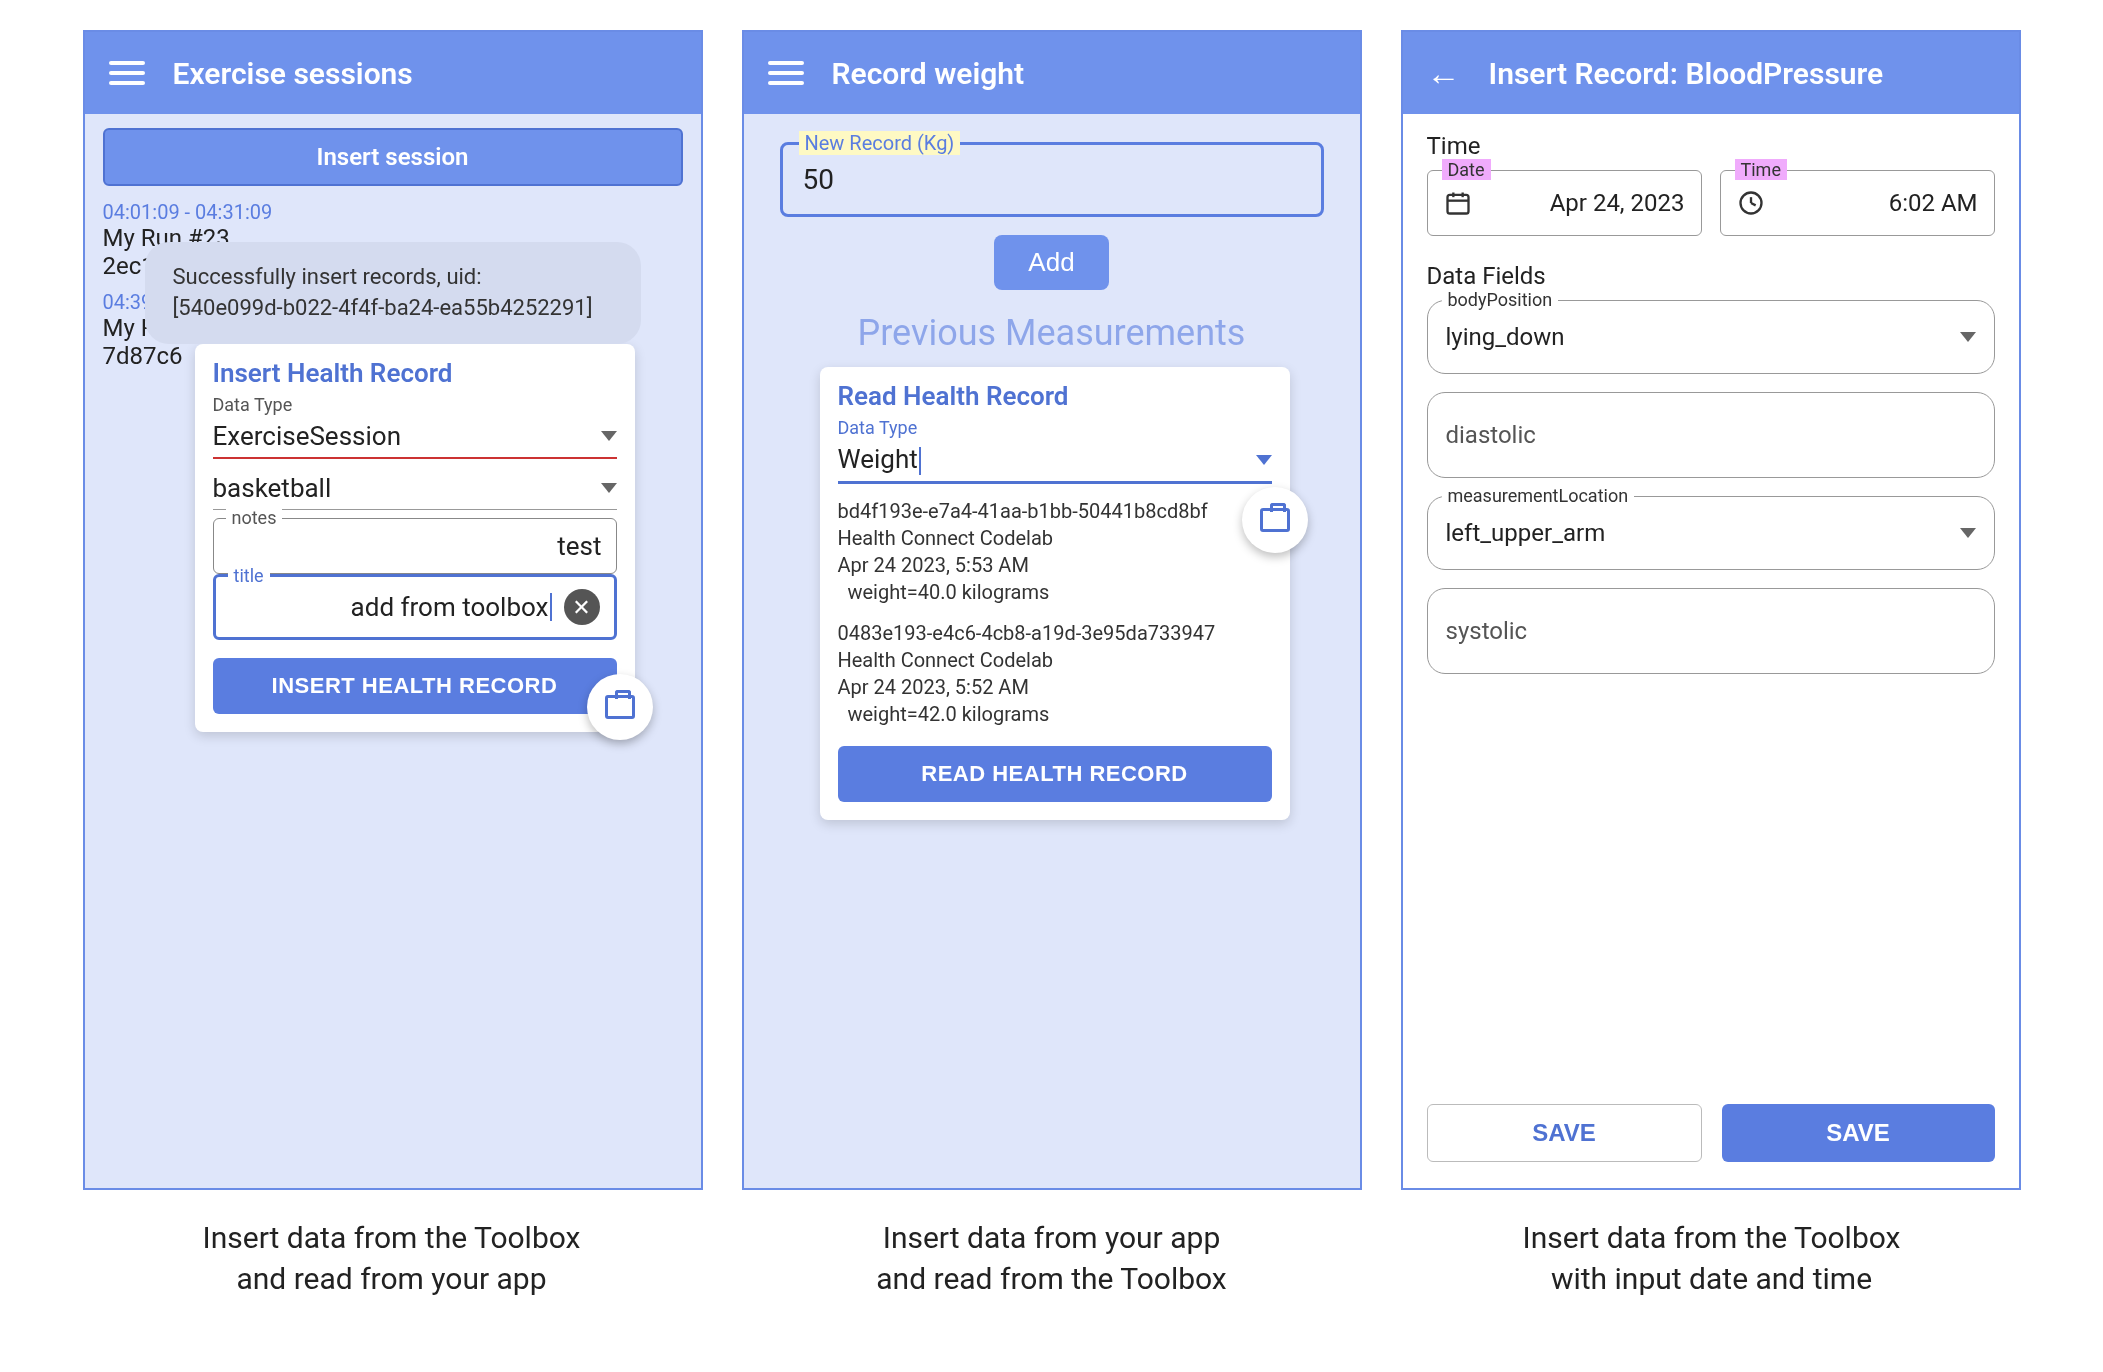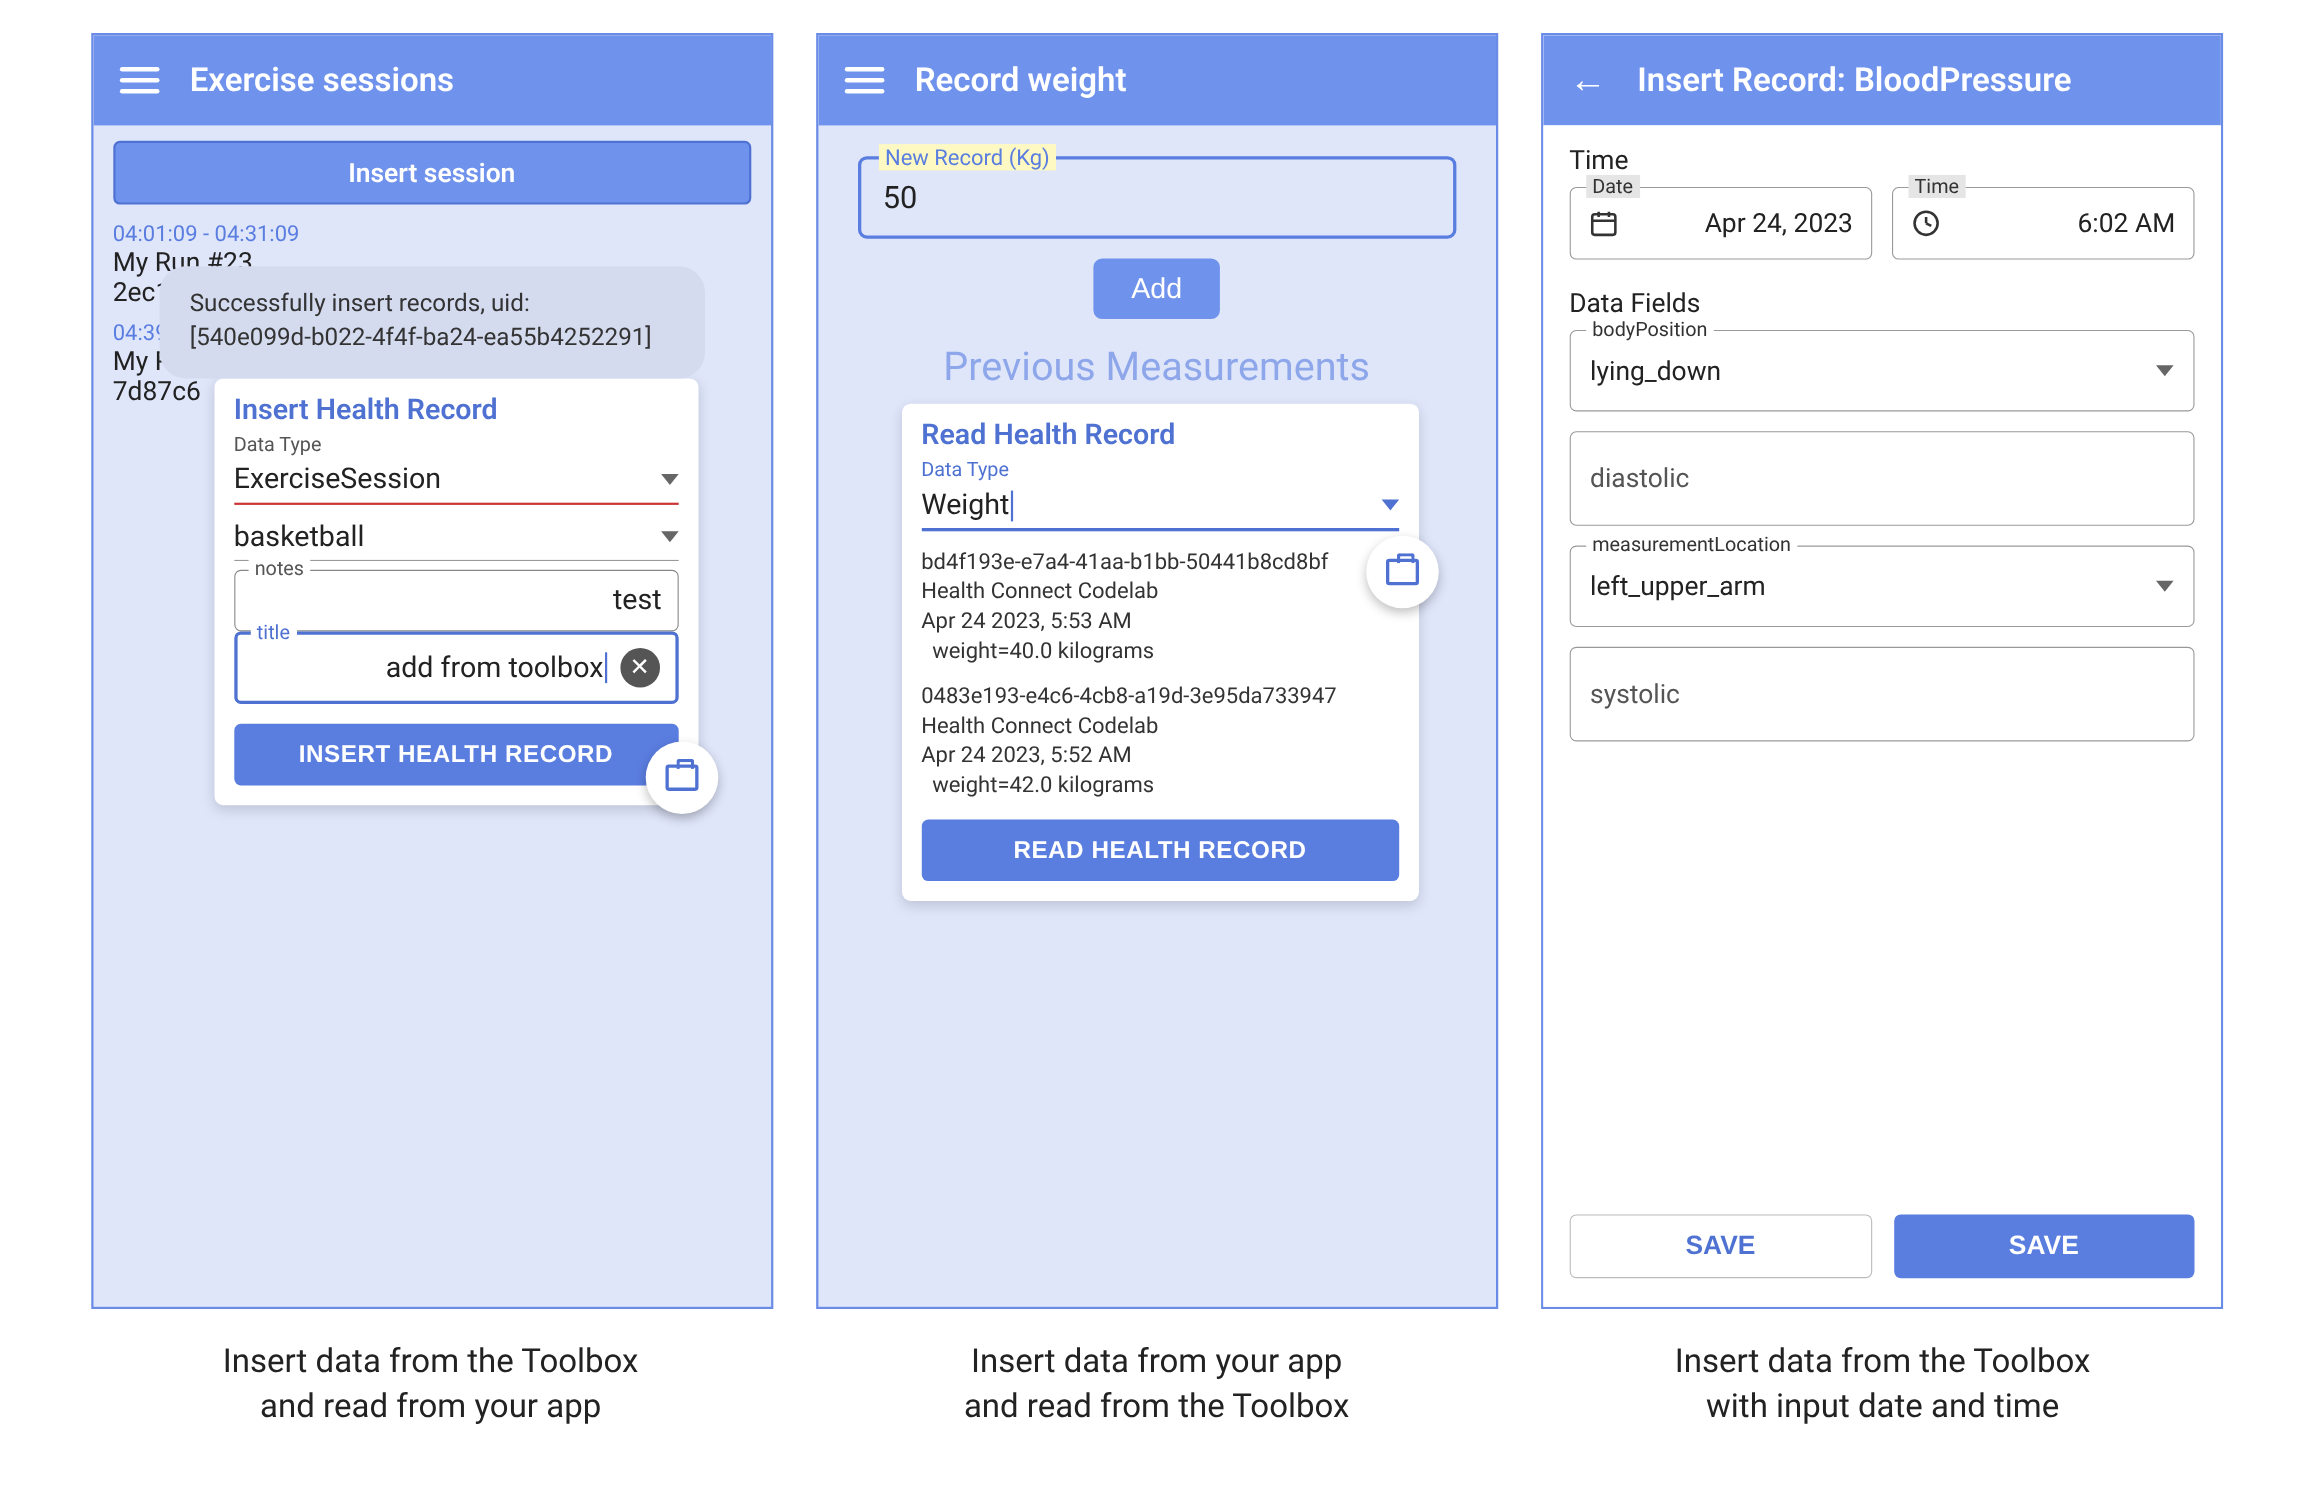--- a/index.html
+++ b/index.html
@@ -111,25 +111,25 @@
 .dropdown-row.blue { border-bottom:3px solid #4f72d2; }
 .caret.blue { border-top-color:#4f72d2; }
 .reading { margin-top:14px; font-size:20px; color:#333; line-height:1.35; }
 .reading .uuid { color:#333; }
 
 
 .p3-content { padding:18px 24px; background:#fff; height:calc(100% - 82px); position:relative; }
 .section-label { font-size:24px; color:#222; margin-bottom:10px; }
 .datetime-row { display:flex; gap:18px; margin-bottom:26px; }
 .dt-box { flex:1; border:1px solid #999; border-radius:6px; padding:18px 16px; position:relative; display:flex; align-items:center; justify-content:space-between; }
-.dt-box .legend3 { position:absolute; top:-12px; left:14px; background:#e5e5e5; padding:0 6px; font-size:18px; color:#333; }
+.dt-box .legend3 { position:absolute; top:-12px; left:14px; background:#f0abfc; padding:0 6px; font-size:18px; color:#333; }
 .dt-icon { width:28px; height:28px; }
 .dt-val { font-size:24px; color:#222; }
 
-.field-box { border:1px solid #999; border-radius:6px; padding:22px 18px; position:relative; margin-bottom:18px; display:flex; align-items:center; justify-content:space-between; }
+.field-box { border:1px solid #999; border-radius:18px; padding:22px 18px; position:relative; margin-bottom:18px; display:flex; align-items:center; justify-content:space-between; }
 .field-box .legend3 { position:absolute; top:-12px; left:14px; background:#fff; padding:0 6px; font-size:18px; color:#333; }
 .field-box.empty { padding:28px 18px;align-items:flex-end; }
 .field-val { font-size:24px; color:#222; }
 
 .bottom-row { position:absolute; left:24px; right:24px; bottom:26px; display:flex; gap:20px; }
 .btn-reset { flex:1; height:58px; border:1px solid #bbb; background:#fff; color:#4f72d2; font-size:24px; font-weight:700; border-radius:6px; }
 .btn-save  { flex:1; height:58px; border:none; background:#5a7de0; color:#fff; font-size:24px; font-weight:700; border-radius:6px; }
 
 .captions { display:flex; gap:40px; justify-content:center; margin-top:28px; }
 .caption { width:620px; text-align:center; font-size:30px; color:#222; line-height:1.35; }

